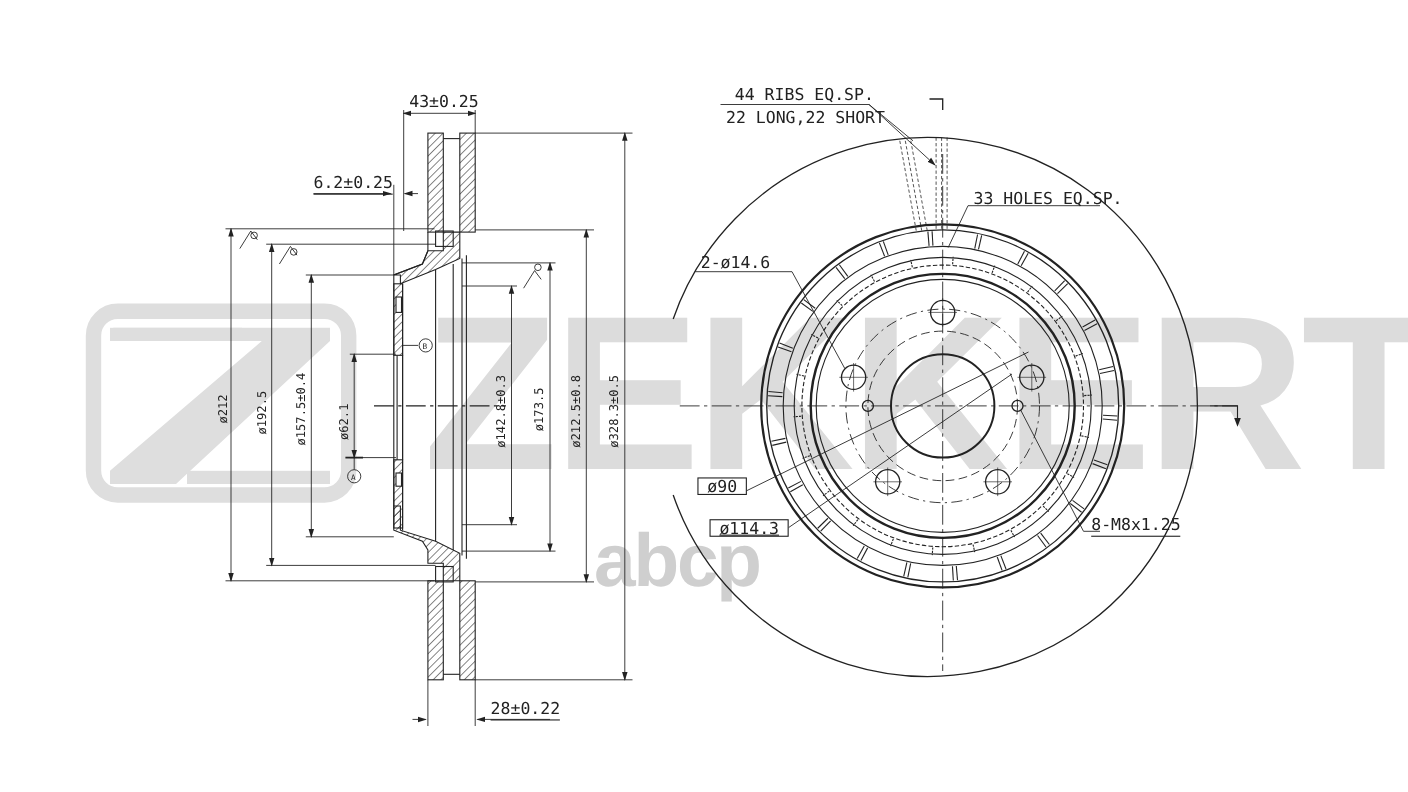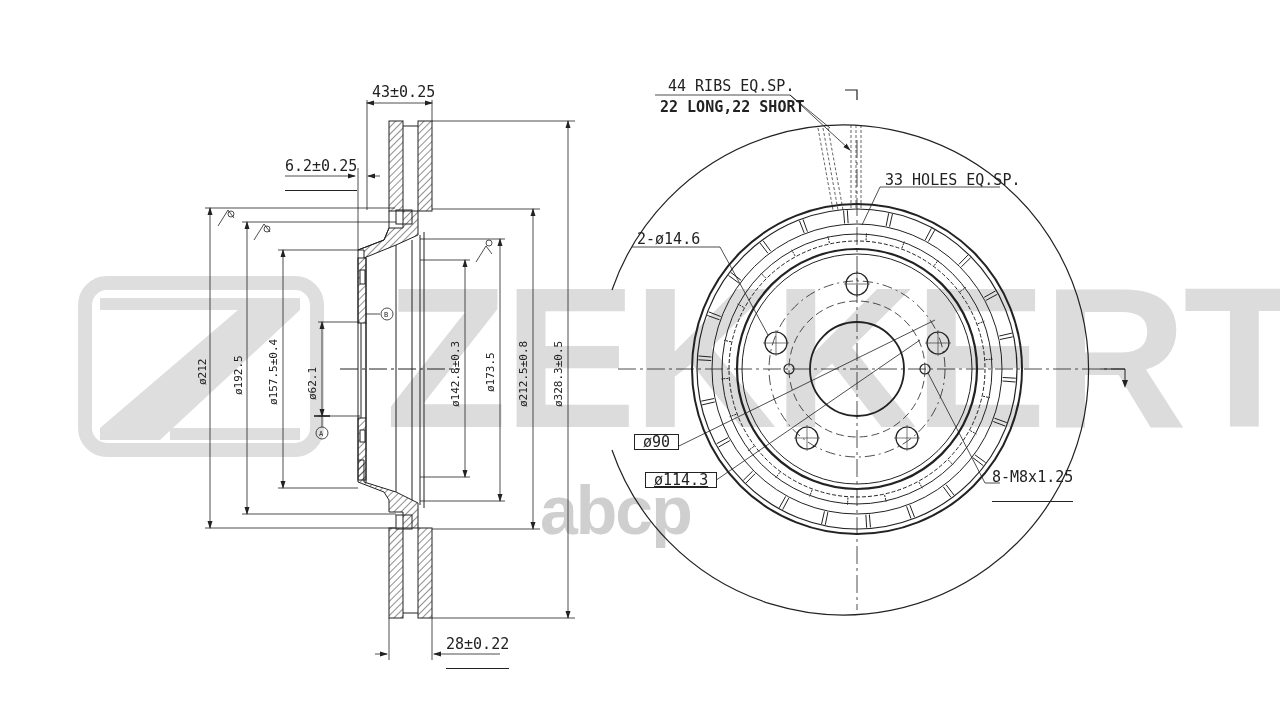--- a/index.html
+++ b/index.html
@@ -4,21 +4,21 @@
 <style>
   html, body { margin:0; padding:0; background:#ffffff; }
   body { width:1280px; height:720px; overflow:hidden; position:relative; font-family:"DejaVu Sans Mono", monospace; }
   #canvas { position:absolute; left:0; top:0; width:1280px; height:720px; }
   .wm { position:absolute; color:#dcdcdc; font-family:"Liberation Sans", sans-serif; font-weight:bold; user-select:none; }
   .wm-text { left:385px; top:268px; font-size:200px; line-height:180px; letter-spacing:-4px; }
   .wm-abcp { left:540px; top:470px; font-size:68px; line-height:80px; color:#cfcfcf; font-weight:bold; letter-spacing:-2px; }
   .lbl { position:absolute; font-family:"DejaVu Sans Mono", monospace; font-size:15px; color:#222; white-space:nowrap; line-height:12px; }
   .vlbl { position:absolute; font-family:"DejaVu Sans Mono", monospace; font-size:11px; color:#222; white-space:nowrap; transform-origin:left top; transform:rotate(-90deg); line-height:12px; }
   .boxed { border:1px solid #222; padding:1px 8px; background:#fff; }
-  .under { border-bottom:1px solid #222; padding-bottom:18px; }
+  .under { border-bottom:1px solid #222; padding-bottom:4px; }
 </style>
 </head>
 <body>
 
 <div class="wm wm-text">ZEKKERT</div>
 <div class="wm wm-abcp">abcp</div>
 
 <svg id="canvas" viewBox="0 0 1280 720">
   <defs>
     <pattern id="hatch" width="5" height="5" patternUnits="userSpaceOnUse" patternTransform="rotate(45)">
@@ -273,18 +273,18 @@
 <div class="vlbl" style="left:307px;top:400px;">ø62.1</div>
 <div class="vlbl" style="left:450px;top:407px;">ø142.8±0.3</div>
 <div class="vlbl" style="left:485px;top:392px;">ø173.5</div>
 <div class="vlbl" style="left:518px;top:407px;">ø212.5±0.8</div>
 <div class="vlbl" style="left:553px;top:407px;">ø328.3±0.5</div>
 
 <div class="lbl" style="left:384px;top:309px;font-size:7px;">B</div>
 <div class="lbl" style="left:319px;top:428px;font-size:7px;">A</div>
 
 <div class="lbl" style="left:668px;top:80px;">44 RIBS EQ.SP.</div>
-<div class="lbl" style="left:660px;top:101px;font-weight:bold;">22 LONG,22 SHORT</div>
+<div class="lbl" style="left:660px;top:101px;">22 LONG,22 SHORT</div>
 <div class="lbl" style="left:885px;top:174px;">33 HOLES EQ.SP.</div>
 <div class="lbl" style="left:637px;top:233px;">2-ø14.6</div>
 <div class="lbl boxed" style="left:634px;top:434px;">ø90</div>
 <div class="lbl boxed" style="left:645px;top:472px;text-decoration:underline;">ø114.3</div>
 <div class="lbl under" style="left:992px;top:471px;">8-M8x1.25</div>
 
 </body></html>

